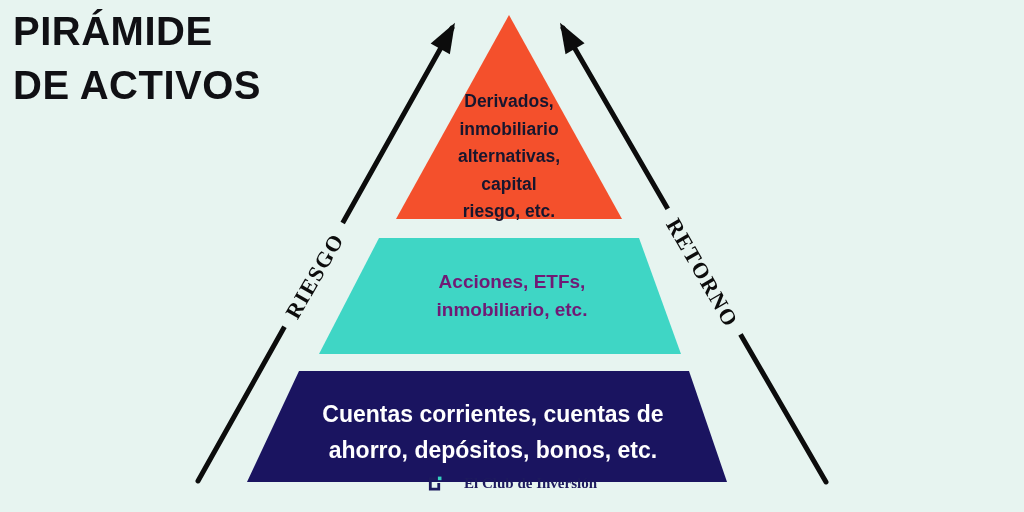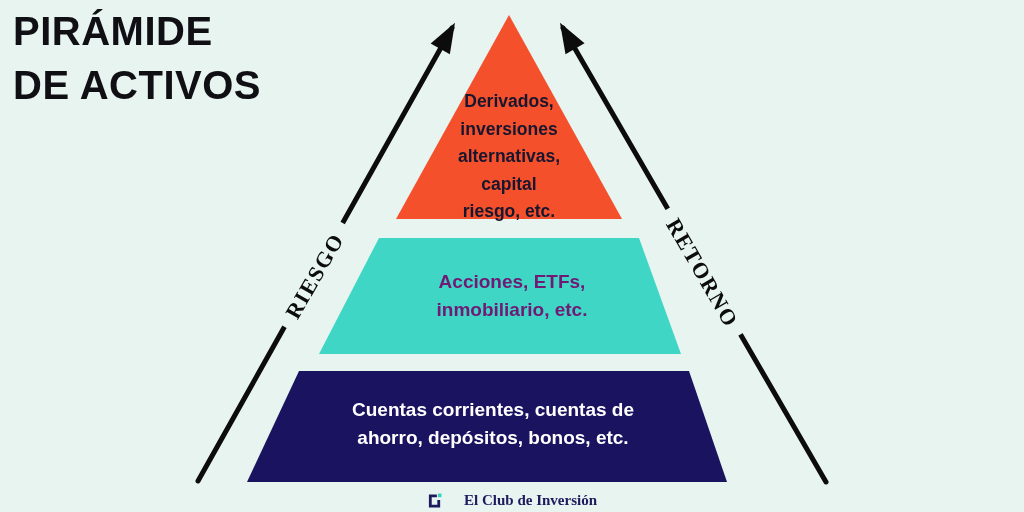--- a/index.html
+++ b/index.html
@@ -22,38 +22,38 @@
   .band-text.top{
     left:399px;top:88px;width:220px;
     font-size:17.5px;line-height:27.5px;color:#17162e;
   }
   .band-text.middle{
     left:352px;top:268px;width:320px;
     font-size:19px;line-height:28px;color:#701a75;
   }
   .band-text.bottom{
     left:293px;top:396px;width:400px;
-    font-size:19px;line-height:28px;color:#ffffff;
+    font-size:23px;line-height:36px;color:#ffffff;
   }
   .axis-label{
     position:absolute;
     font-family:"Liberation Serif", serif;
     font-weight:700;font-size:22px;letter-spacing:1.5px;color:#0c0c0c;
     background:#e7f4f0;padding:3px 12px;white-space:nowrap;
   }
   .axis-label.left{
     left:315px;top:276px;
     transform:translate(-50%,-50%) rotate(-60deg);
   }
   .axis-label.right{
     left:702px;top:273px;
     transform:translate(-50%,-50%) rotate(60deg);
   }
   .footer{
-    position:absolute;left:50%;bottom:3px;transform:translateX(-50%);
+    position:absolute;left:50%;bottom:20px;transform:translateX(-50%);
     display:flex;align-items:center;gap:22px;
   }
   .footer .brand{
     font-family:"Liberation Serif", serif;
     font-weight:700;font-size:15px;color:#1d1a5e;white-space:nowrap;
   }
   .footer .logo{display:block;width:15px;height:16px;}
 </style>
 </head>
 <body>
@@ -72,21 +72,21 @@
     <polygon points="299,371 689,371 727,482 247,482" fill="#1a1460"></polygon>
 
     <line x1="198" y1="481" x2="452" y2="28" stroke-width="5" stroke-linecap="round" marker-end="url(#arrowhead)" stroke="#0c0c0c"></line>
     <line x1="826" y1="482" x2="563" y2="28" stroke-width="5" stroke-linecap="round" marker-end="url(#arrowhead)" stroke="#0c0c0c"></line>
   </svg>
 
   <div class="title">PIRÁMIDE
 DE ACTIVOS</div>
 
   <div class="band-text top">Derivados,
-inversiones
+inmobiliario
 alternativas,
 capital
 riesgo, etc.</div>
   <div class="band-text middle">Acciones, ETFs,
 inmobiliario, etc.</div>
   <div class="band-text bottom">Cuentas corrientes, cuentas de
 ahorro, depósitos, bonos, etc.</div>
 
   <div class="axis-label left">RIESGO</div>
   <div class="axis-label right">RETORNO</div>

